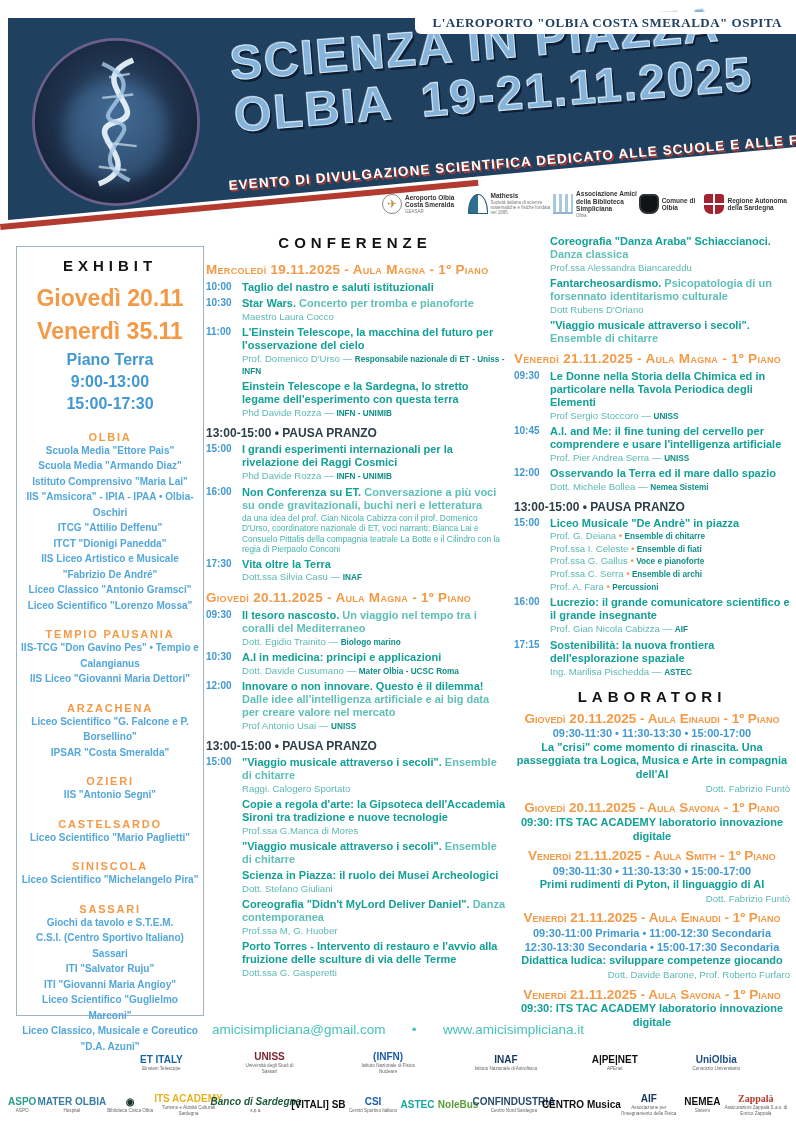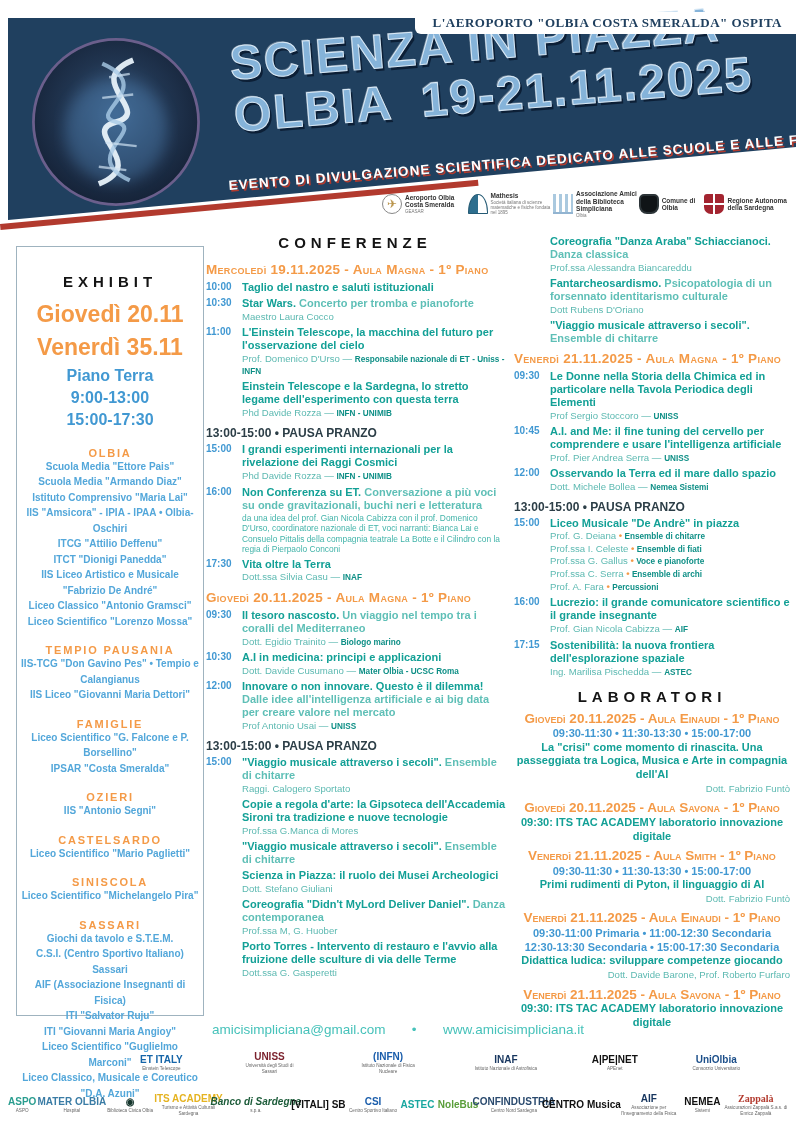--- a/index.html
+++ b/index.html
@@ -39,21 +39,21 @@
   .hicon.lib { border-bottom:2px solid #7fa8c9; background:
                repeating-linear-gradient(90deg,#9cc0da 0 3px, transparent 3px 6px); opacity:.85; }
   .hicon.crest-black { background:#101417; border-radius:5px 5px 8px 8px; border:2px solid #2c3438; }
   .hicon.crest-red { background:#a32430;
       background-image:linear-gradient(#fff,#fff),linear-gradient(#fff,#fff);
       background-size:2px 100%,100% 2px; background-position:center,center; background-repeat:no-repeat;
       border-radius:3px 3px 7px 7px; }
 
   
   .exhibit { position:absolute; left:16px; top:246px; width:188px; height:770px;
-             border:1.5px solid #9fb3bf; padding:26px 4px; text-align:center; }
+             border:1.5px solid #9fb3bf; padding:10px 4px; text-align:center; }
   .sec-title { color:#141414; font-weight:bold; font-size:15px; letter-spacing:5px; }
   .ex-day { color:#f49a47; font-weight:bold; font-size:23px; line-height:1.45; }
   .ex-place { color:#4198d2; font-weight:bold; font-size:16px; line-height:1.4; }
   .ex-hour { color:#4198d2; font-weight:bold; font-size:16px; line-height:1.4; }
   .ex-city { color:#f49a47; font-weight:bold; font-size:11px; letter-spacing:1.8px; margin-top:15px; }
   .ex-school { color:#53a7da; font-size:10px; font-weight:bold; line-height:1.55; }
 
   
   .conf-title { position:absolute; left:205px; top:234px; width:300px; text-align:center; }
   .midcol { position:absolute; left:206px; top:256px; width:300px; }
@@ -180,33 +180,32 @@
       <div class="ex-school">Istituto Comprensivo "Maria Lai"</div>
       <div class="ex-school">IIS "Amsicora" - IPIA - IPAA • Olbia-Oschiri</div>
       <div class="ex-school">ITCG "Attilio Deffenu"</div>
       <div class="ex-school">ITCT "Dionigi Panedda"</div>
       <div class="ex-school">IIS Liceo Artistico e Musicale "Fabrizio De André"</div>
       <div class="ex-school">Liceo Classico "Antonio Gramsci"</div>
       <div class="ex-school">Liceo Scientifico "Lorenzo Mossa"</div>
       <div class="ex-city">TEMPIO PAUSANIA</div>
       <div class="ex-school">IIS-TCG "Don Gavino Pes" • Tempio e Calangianus</div>
       <div class="ex-school">IIS Liceo "Giovanni Maria Dettori"</div>
-      <div class="ex-city">FAMIGLIE</div>
+      <div class="ex-city">ARZACHENA</div>
       <div class="ex-school">Liceo Scientifico "G. Falcone e P. Borsellino"</div>
       <div class="ex-school">IPSAR "Costa Smeralda"</div>
       <div class="ex-city">OZIERI</div>
       <div class="ex-school">IIS "Antonio Segni"</div>
       <div class="ex-city">CASTELSARDO</div>
       <div class="ex-school">Liceo Scientifico "Mario Paglietti"</div>
       <div class="ex-city">SINISCOLA</div>
       <div class="ex-school">Liceo Scientifico "Michelangelo Pira"</div>
       <div class="ex-city">SASSARI</div>
       <div class="ex-school">Giochi da tavolo e S.T.E.M.</div>
       <div class="ex-school">C.S.I. (Centro Sportivo Italiano) Sassari</div>
-      <div class="ex-school">AIF (Associazione Insegnanti di Fisica)</div>
       <div class="ex-school">ITI "Salvator Ruju"</div>
       <div class="ex-school">ITI "Giovanni Maria Angioy"</div>
       <div class="ex-school">Liceo Scientifico "Guglielmo Marconi"</div>
       <div class="ex-school">Liceo Classico, Musicale e Coreutico  "D.A. Azuni"</div>
     </div>
 
   <div class="conf-title">
     <span class="sec-title">CONFERENZE</span>
   </div>
   <div class="midcol" id="mid-col">

